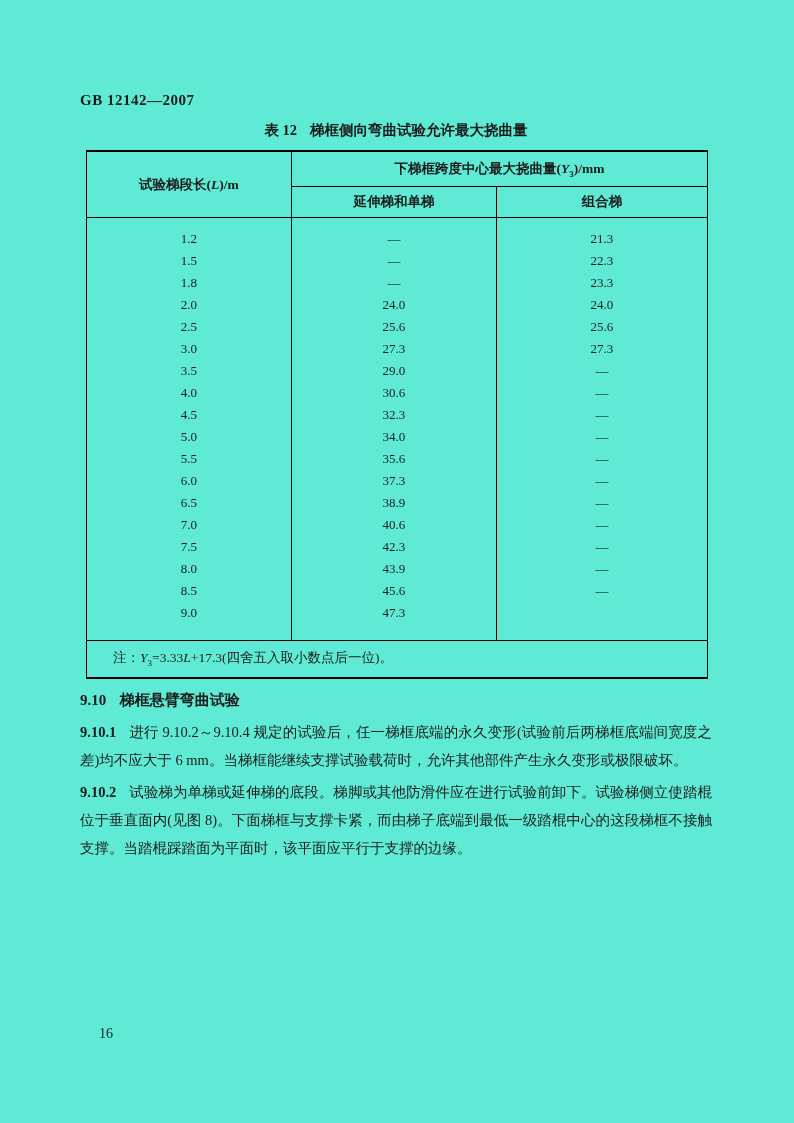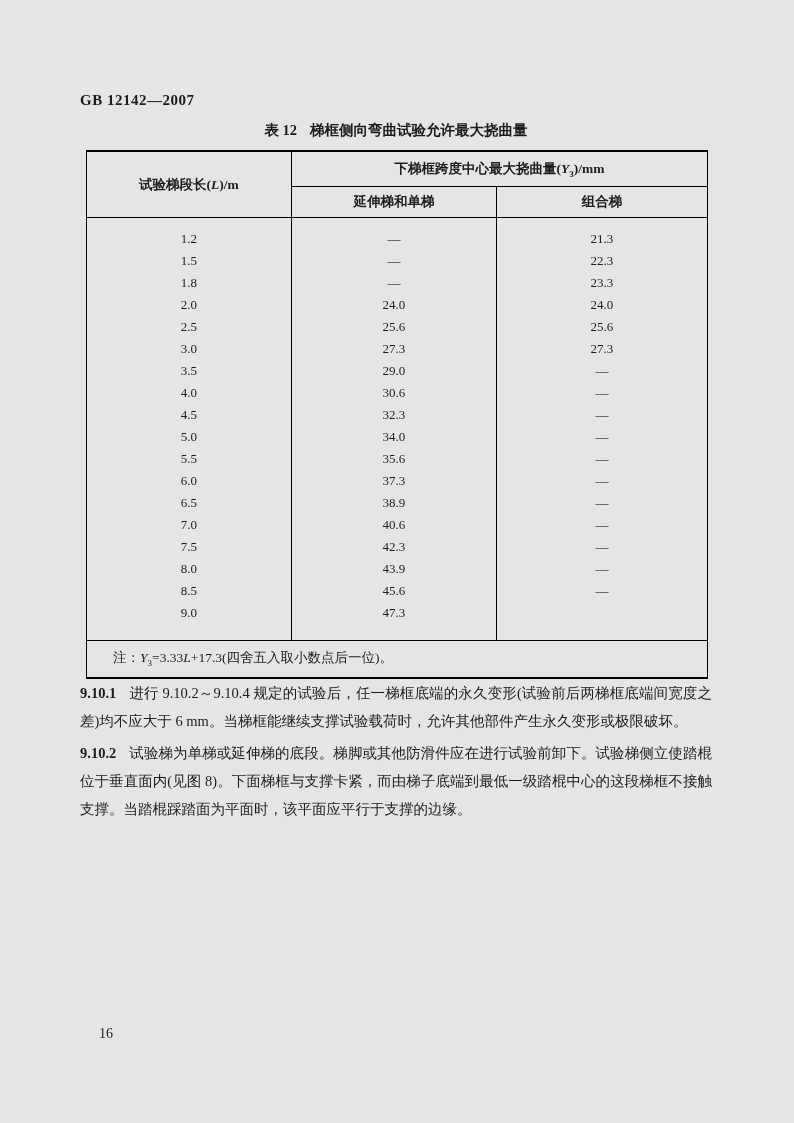--- a/index.html
+++ b/index.html
@@ -1,19 +1,19 @@
 <!DOCTYPE html>
 <html lang="zh"><head>
 <meta charset="utf-8">
 <style>
   html,body{margin:0;padding:0;background:#fff;}
   .page{
     position:relative;
     width:794px;height:1123px;
-    background:#e5e5e5;
+    background:#5eead4;
     box-sizing:border-box;
     padding:92px 82px 0 80px;
     font-family:"Liberation Serif","DejaVu Serif",serif;
     color:#1c1c1c;
     overflow:hidden;
   }
   .doc-number{
     font-weight:bold;
     font-size:15px;
     letter-spacing:.5px;
@@ -201,20 +201,21 @@
           <td></td>
         </tr>
       </tbody>
     <tfoot>
       <tr>
         <td colspan="3"><span>注：</span><span class="var">Y</span><sub class="sb">3</sub><span>=3.33</span><span class="var">L</span><span>+17.3(四舍五入取小数点后一位)。</span></td>
       </tr>
     </tfoot>
   </table>
 
+  <h2 class="section"><span class="clause-num">9.10</span><span>梯框悬臂弯曲试验</span></h2>
 
   <p class="clause"><span class="clause-num">9.10.1</span><span>进行 9.10.2～9.10.4 规定的试验后，任一梯框底端的永久变形(试验前后两梯框底端间宽度之差)均不应大于 6 mm。当梯框能继续支撑试验载荷时，允许其他部件产生永久变形或极限破坏。</span></p>
 
   <p class="clause"><span class="clause-num">9.10.2</span><span>试验梯为单梯或延伸梯的底段。梯脚或其他防滑件应在进行试验前卸下。试验梯侧立使踏棍位于垂直面内(见图 8)。下面梯框与支撑卡紧，而由梯子底端到最低一级踏棍中心的这段梯框不接触支撑。当踏棍踩踏面为平面时，该平面应平行于支撑的边缘。</span></p>
 
   <div class="page-number">16</div>
 
 </div>
 
 </body></html>

